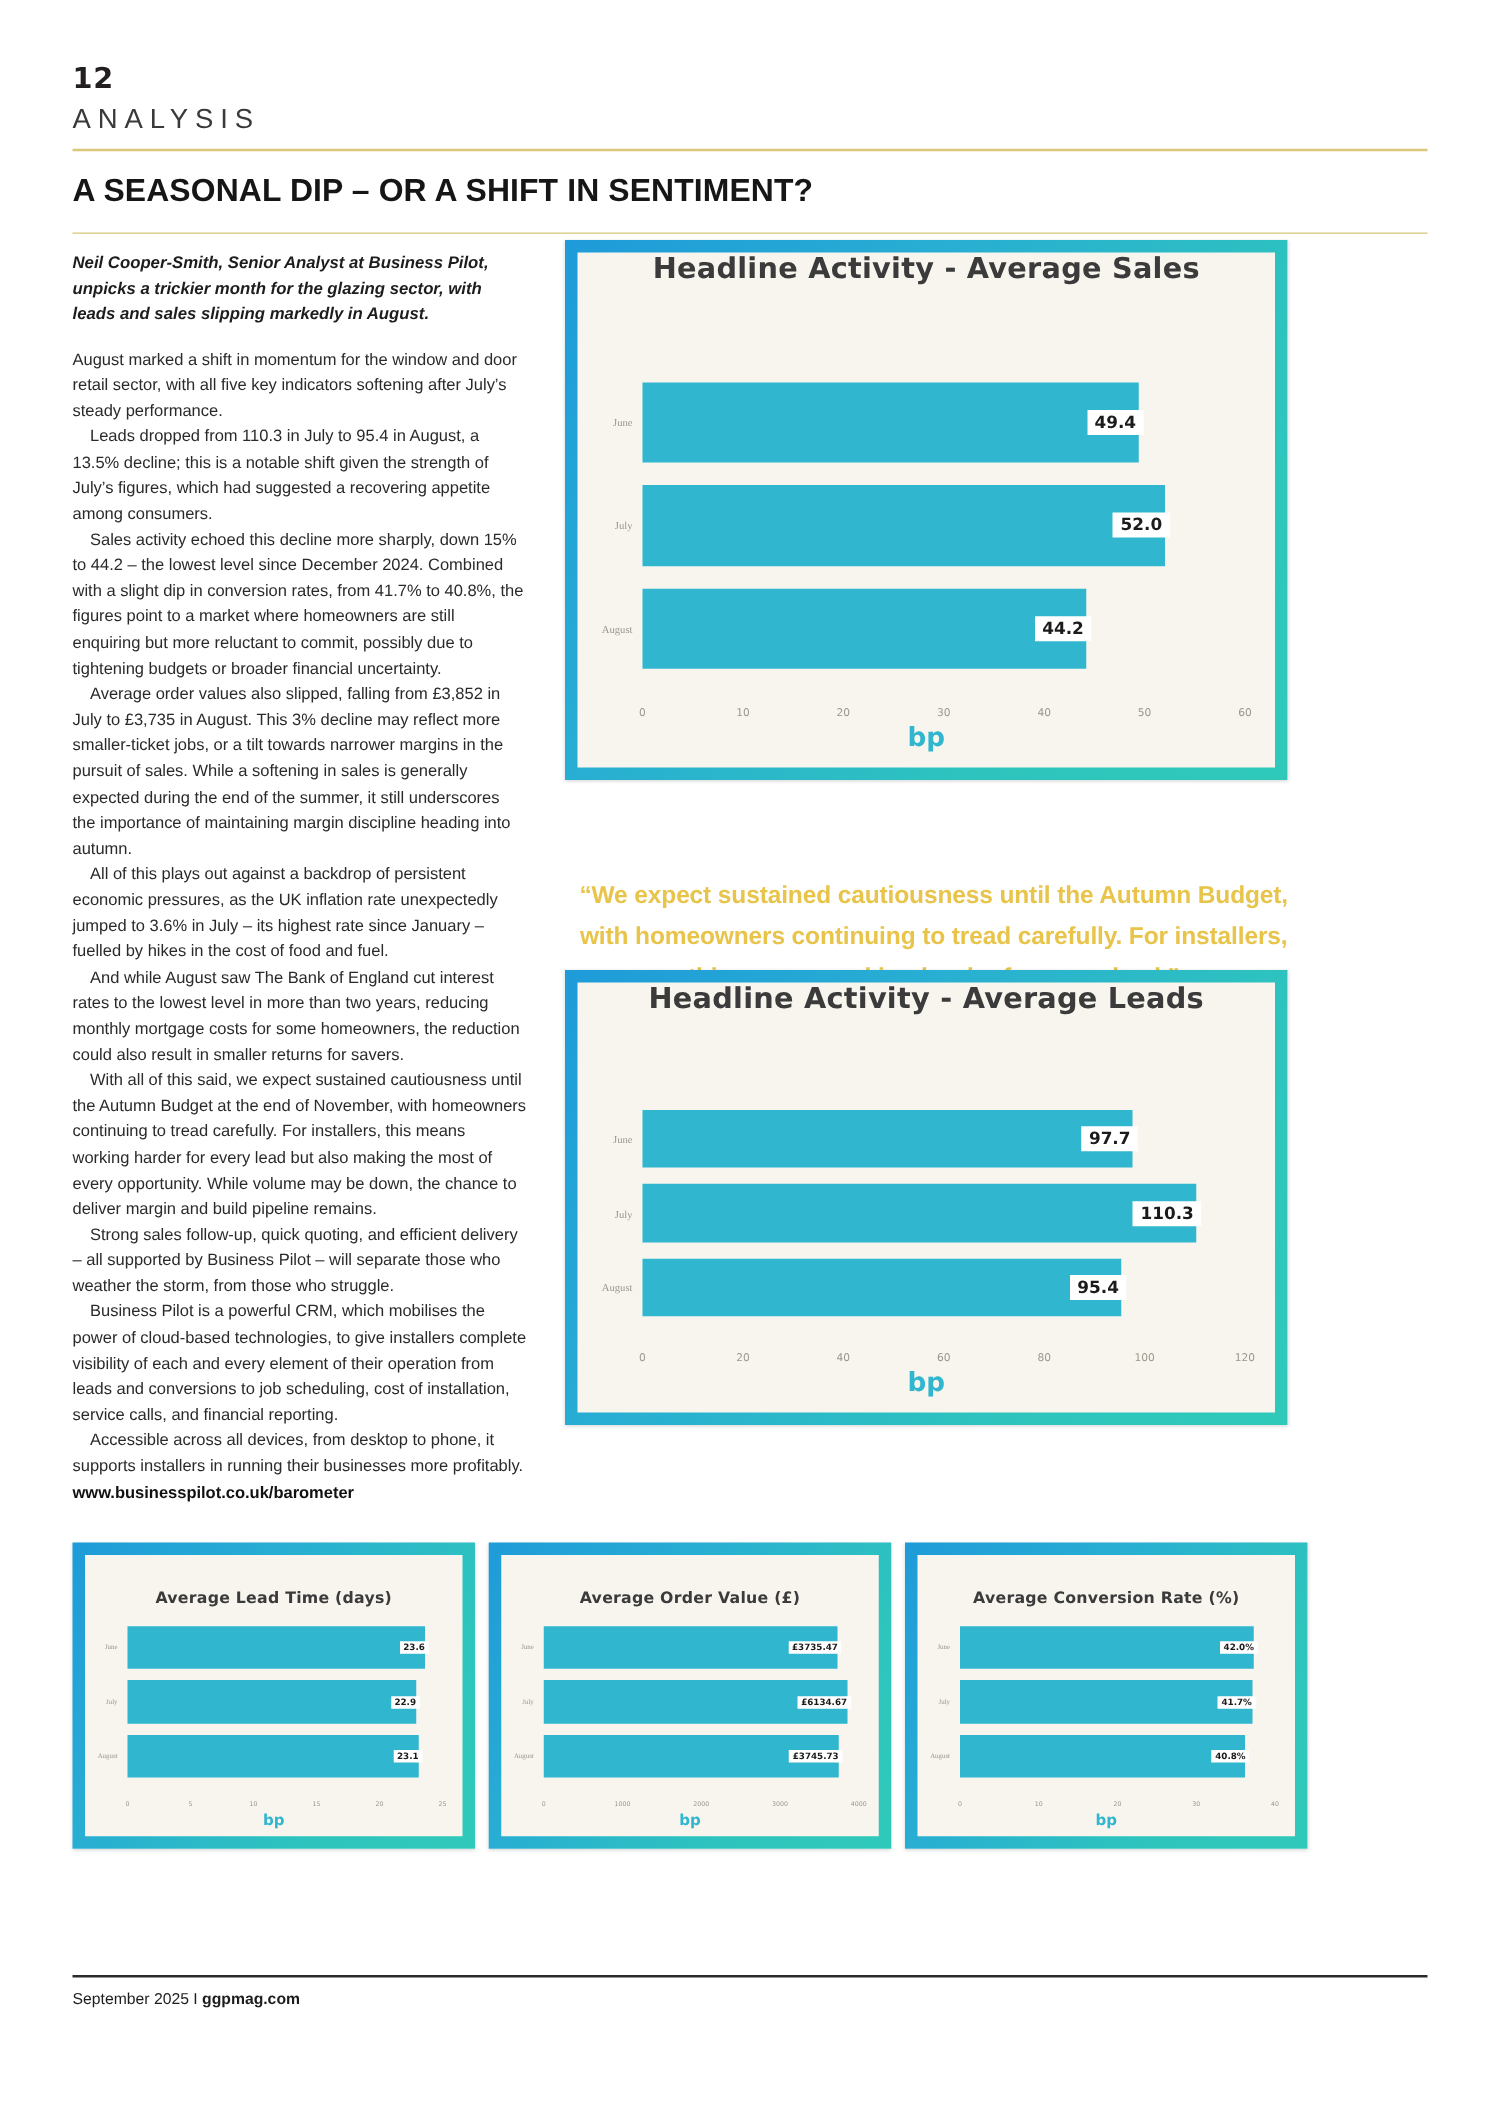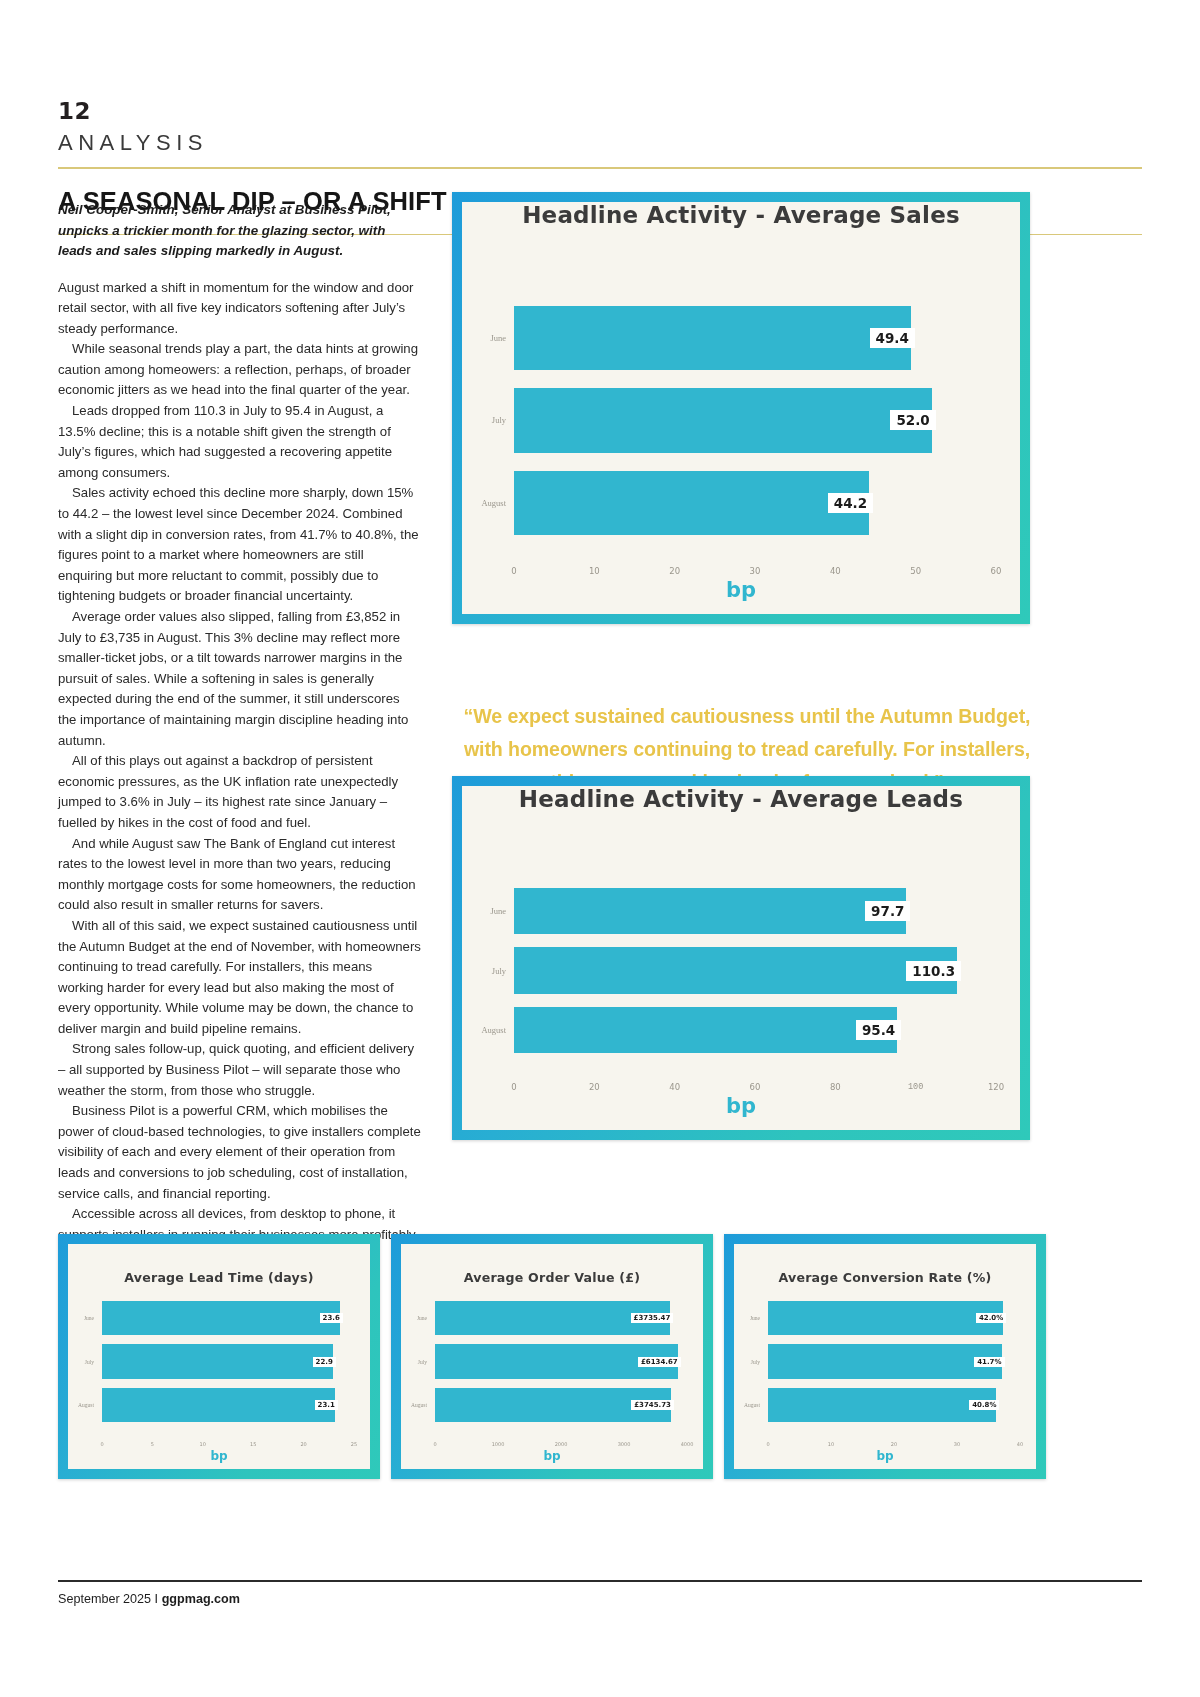--- a/index.html
+++ b/index.html
@@ -11,21 +11,21 @@
     color:#231f20;
     position:relative;
     overflow:hidden;
   }
 
   
   .page-head { position:absolute; left:58px; top:52px; width:1084px; }
   .folio {
     font-family:"DejaVu Sans", sans-serif;
     font-size:23px; font-weight:bold; letter-spacing:0.5px;
-    color:#231f20; line-height:1;margin-top:48px;
+    color:#231f20; line-height:1;
   }
   .section-label {
     font-size:22px; letter-spacing:5.5px; font-weight:400;
     color:#3a3a3a; margin-top:9px; line-height:1;
   }
   .rule-gold { height:2px; background:#d9c87a; margin-top:13px; }
   .headline {
     font-size:25.5px; font-weight:bold; letter-spacing:0.1px;
     margin-top:20px; color:#161616; line-height:1;
   }
@@ -156,21 +156,20 @@
   <div class="section-label">ANALYSIS</div>
   <div class="rule-gold"></div>
   <h1 class="headline">A SEASONAL DIP – OR A SHIFT IN SENTIMENT?</h1>
   <div class="rule-gold2"></div>
 </div>
 
 <div class="col-left">
   <div class="standfirst">Neil Cooper-Smith, Senior Analyst at Business Pilot, unpicks a trickier month for the glazing sector, with leads and sales slipping markedly in August.</div>
   <div class="body-copy">
     <p>August marked a shift in momentum for the window and door retail sector, with all five key indicators softening after July’s steady performance.</p>
-    <p class="ind">While seasonal trends play a part, the data hints at growing caution among homeowers: a reflection, perhaps, of broader economic jitters as we head into the final quarter of the year.</p>
     <p class="ind">Leads dropped from 110.3 in July to 95.4 in August, a 13.5% decline; this is a notable shift given the strength of July’s figures, which had suggested a recovering appetite among consumers.</p>
     <p class="ind">Sales activity echoed this decline more sharply, down 15% to 44.2 – the lowest level since December 2024. Combined with a slight dip in conversion rates, from 41.7% to 40.8%, the figures point to a market where homeowners are still enquiring but more reluctant to commit, possibly due to tightening budgets or broader financial uncertainty.</p>
     <p class="ind">Average order values also slipped, falling from £3,852 in July to £3,735 in August. This 3% decline may reflect more smaller-ticket jobs, or a tilt towards narrower margins in the pursuit of sales. While a softening in sales is generally expected during the end of the summer, it still underscores the importance of maintaining margin discipline heading into autumn.</p>
     <p class="ind">All of this plays out against a backdrop of persistent economic pressures, as the UK inflation rate unexpectedly jumped to 3.6% in July – its highest rate since January – fuelled by hikes in the cost of food and fuel.</p>
     <p class="ind">And while August saw The Bank of England cut interest rates to the lowest level in more than two years, reducing monthly mortgage costs for some homeowners, the reduction could also result in smaller returns for savers.</p>
     <p class="ind">With all of this said, we expect sustained cautiousness until the Autumn Budget at the end of November, with homeowners continuing to tread carefully. For installers, this means working harder for every lead but also making the most of every opportunity. While volume may be down, the chance to deliver margin and build pipeline remains.</p>
     <p class="ind">Strong sales follow-up, quick quoting, and efficient delivery – all supported by Business Pilot – will separate those who weather the storm, from those who struggle.</p>
     <p class="ind">Business Pilot is a powerful CRM, which mobilises the power of cloud-based technologies, to give installers complete visibility of each and every element of their operation from leads and conversions to job scheduling, cost of installation, service calls, and financial reporting.</p>
     <p class="ind">Accessible across all devices, from desktop to phone, it supports installers in running their businesses more profitably.</p>
     <div class="url-line">www.businesspilot.co.uk/barometer</div>
@@ -241,21 +240,21 @@
             </div>
           </div>
         </div>
       </div>
     <div class="xaxis">
         <span class="xtick" style="left: 0%;">0</span>
         <span class="xtick" style="left: 16.6667%;">20</span>
         <span class="xtick" style="left: 33.3333%;">40</span>
         <span class="xtick" style="left: 50%;">60</span>
         <span class="xtick" style="left: 66.6667%;">80</span>
-        <span class="xtick" style="left: 83.3333%; font-family: Liberation Mono, monospace;">100</span>
+        <span class="xtick" style="left: 83.3333%;">100</span>
         <span class="xtick" style="left: 100%;">120</span>
       </div>
     <div class="bp-logo">bp</div>
   </div>
 </div>
 
 <div class="chart-card small small-card" id="card-leadtime">
   <div class="chart-inner">
     <div class="chart-title">Average Lead Time (days)</div>
     <div class="plot">

